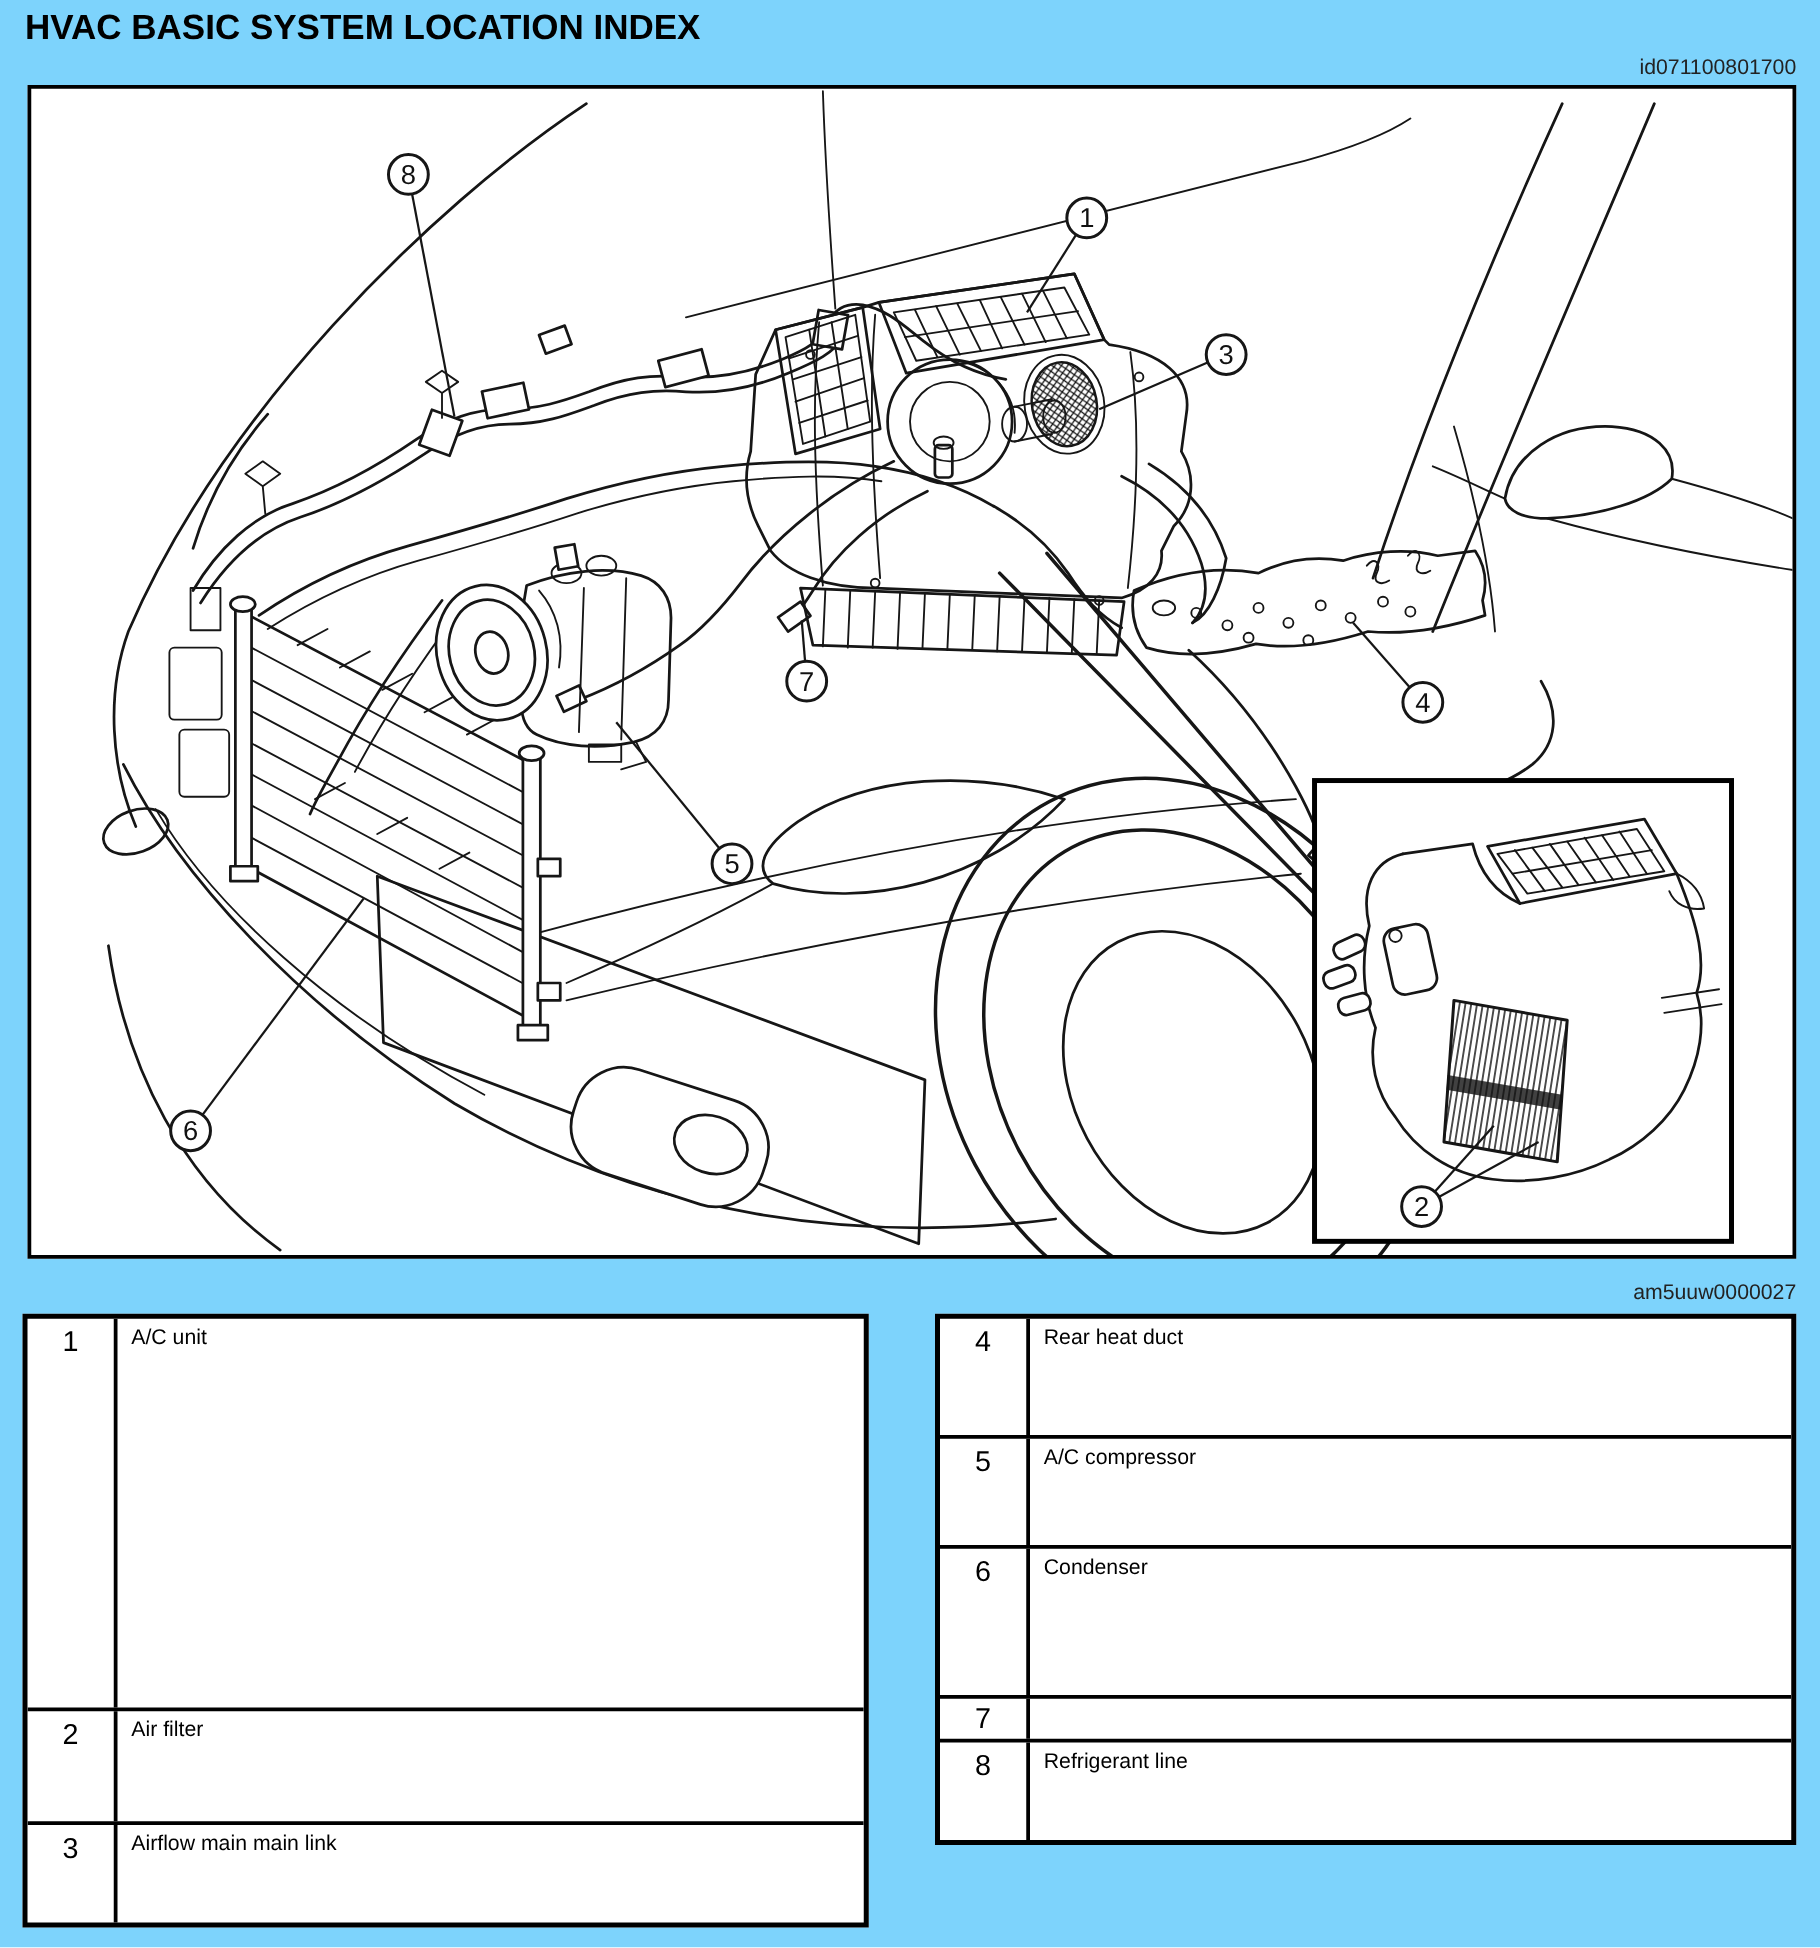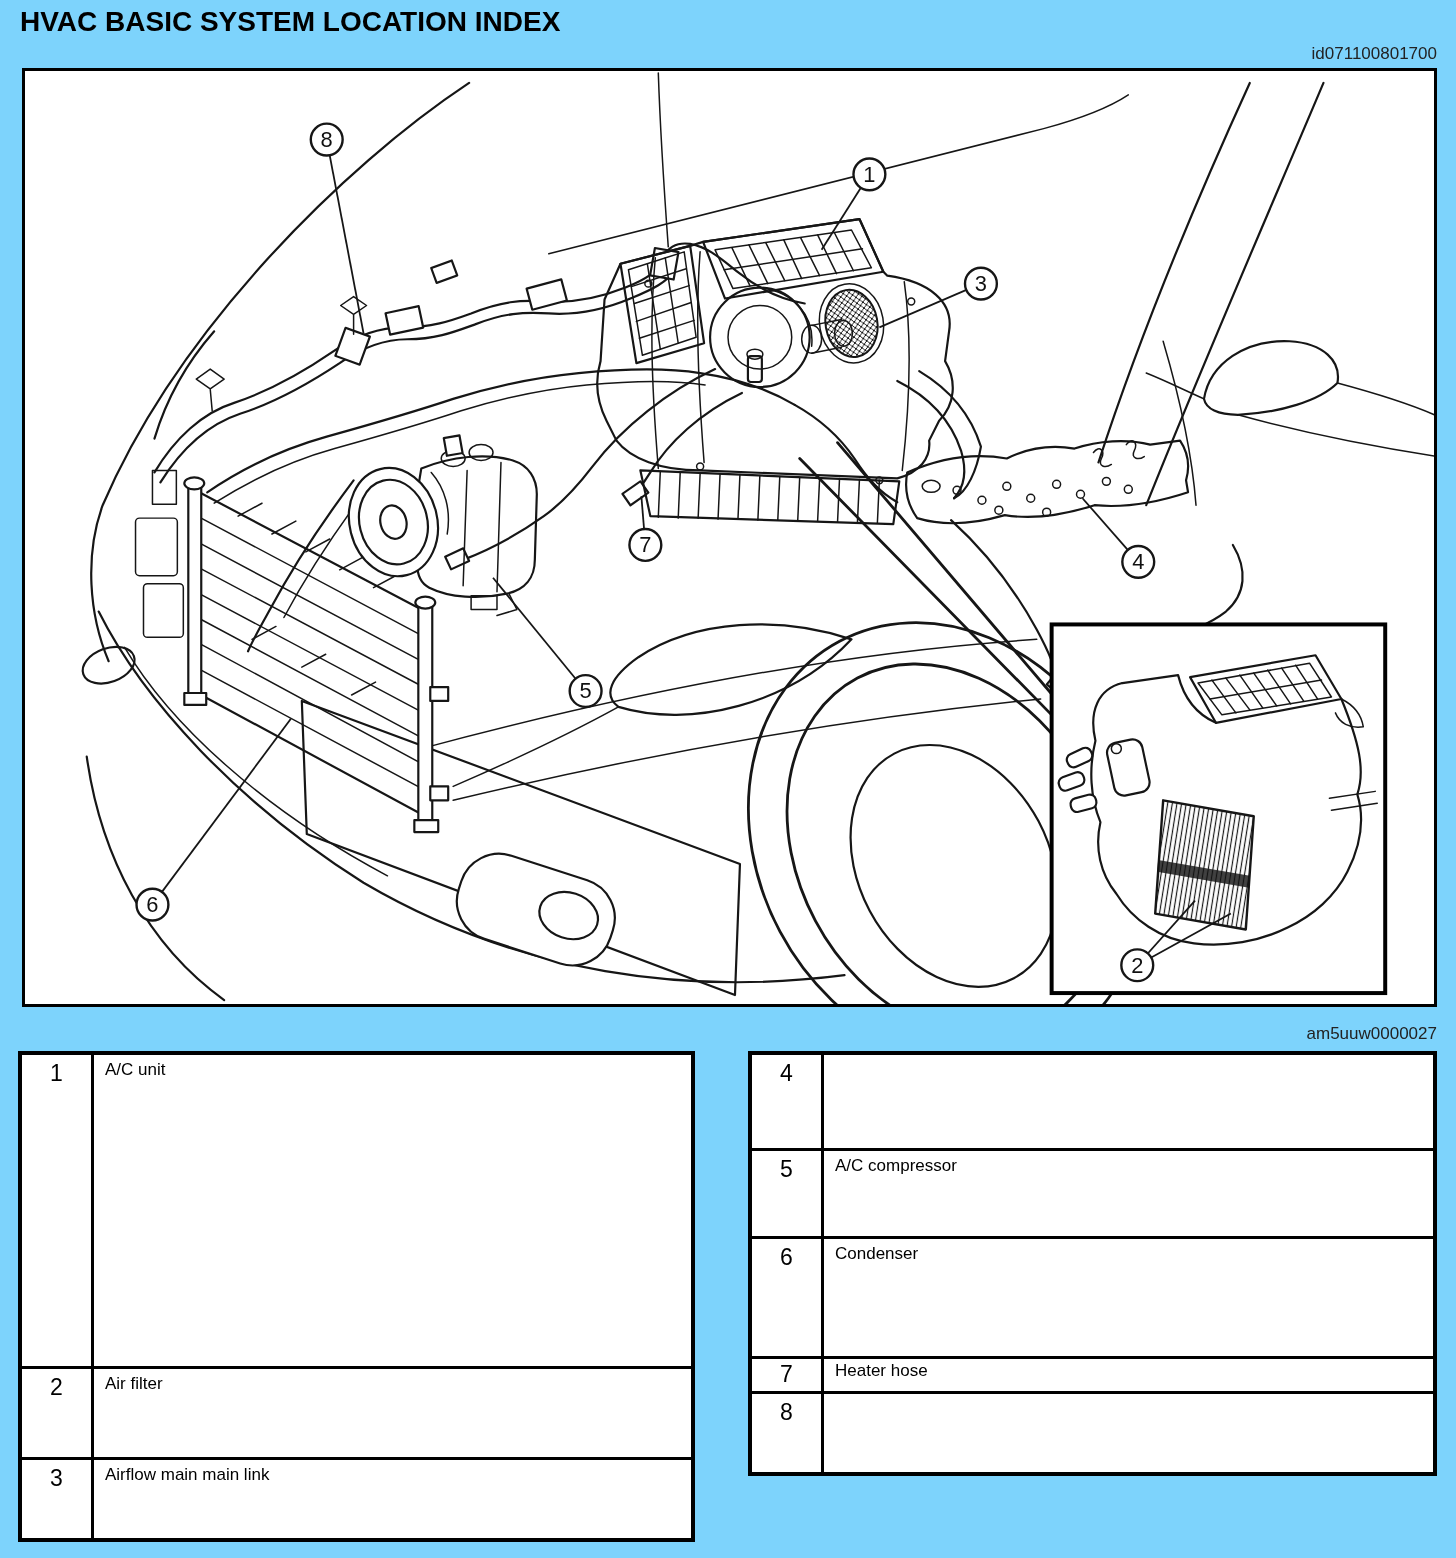--- a/index.html
+++ b/index.html
@@ -266,31 +266,32 @@
         <div class="tdesc">Air filter</div>
       </div>
       <div class="trow tsep" style="height: 89px;">
         <div class="tnum">3</div>
         <div class="tdesc">Airflow main main link</div>
       </div>
     </div>
   <div class="parts-table parts-table-right">
       <div class="trow" style="height: 93px;">
         <div class="tnum">4</div>
+        <div class="tdesc">Rear heat duct</div>
       </div>
       <div class="trow tsep" style="height: 88px;">
         <div class="tnum">5</div>
         <div class="tdesc">A/C compressor</div>
       </div>
       <div class="trow tsep" style="height: 120px;">
         <div class="tnum">6</div>
         <div class="tdesc">Condenser</div>
       </div>
       <div class="trow tsep" style="height: 35px;">
         <div class="tnum" style="padding-top: 2px;">7</div>
-        <div class="tdesc" style="padding-top: 2px;">Heater hose</div>
       </div>
       <div class="trow tsep" style="height: 89px;">
         <div class="tnum">8</div>
+        <div class="tdesc">Refrigerant line</div>
       </div>
     </div>
 
 </div>
 
 </body></html>

